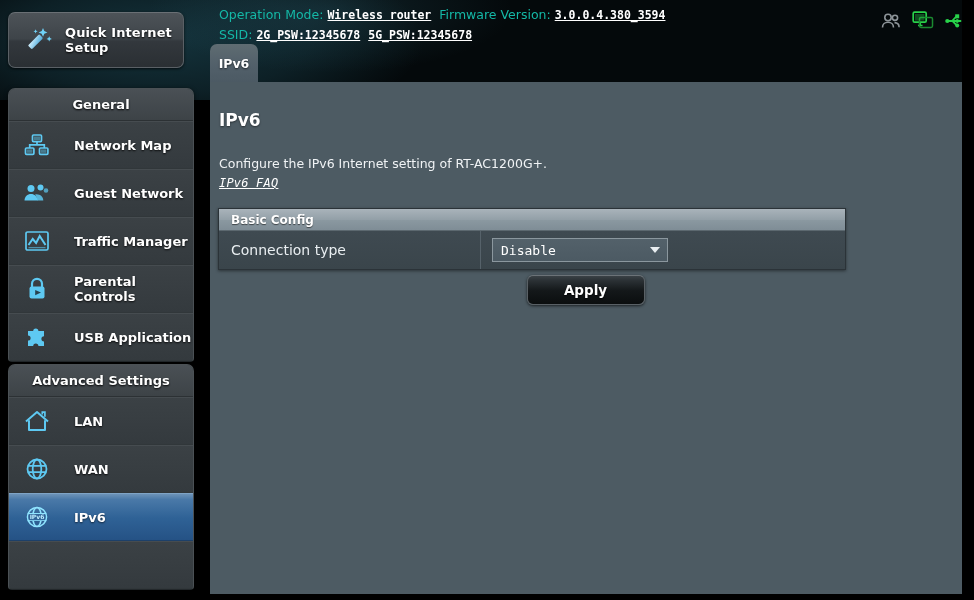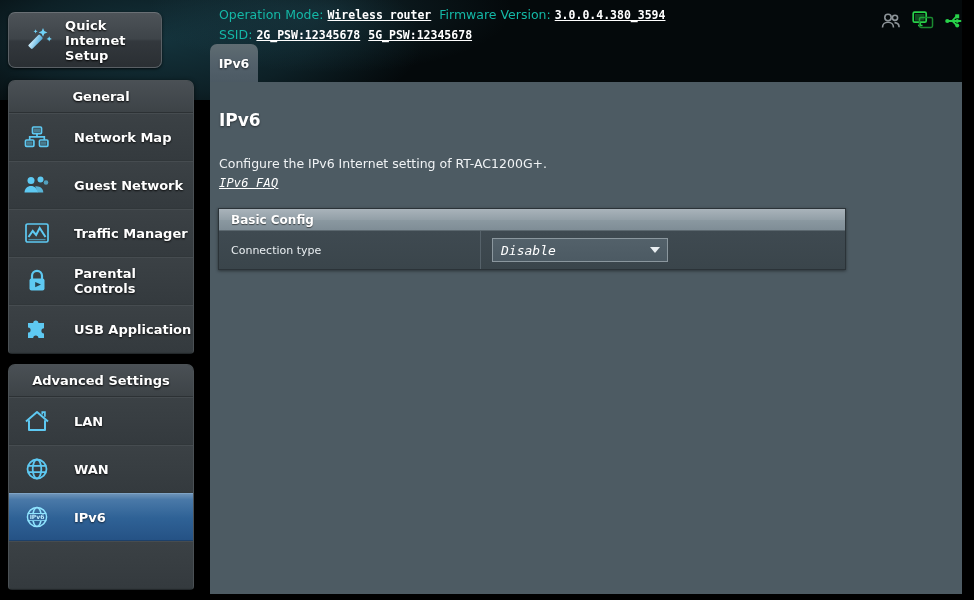--- a/index.html
+++ b/index.html
@@ -20,41 +20,41 @@
   }
   .bg-band:after{
     content:""; position:absolute; left:0; top:0; width:974px; height:100px;
     background: radial-gradient(ellipse 260px 90px at 330px 10px, rgba(60,130,150,.20) 0%, rgba(0,0,0,0) 70%);
   }
 
   
   .sidebar { position: absolute; left: 0; top: 0; width: 210px; height: 600px; z-index: 5; }
 
   .qis {
-    position: absolute; left: 8px; top: 12px; width: 154px; height: 56px;
+    position: absolute; left: 8px; top: 12px; width: 176px; height: 56px;
     border-radius: 7px;
     background: linear-gradient(180deg, #4d5358 0%, #3e4449 48%, #33383d 52%, #2a2f33 100%);
     border: 1px solid #5a6065; border-top-color:#6a7075;
     display: flex; align-items: center; gap: 9px; padding-left: 13px;
     box-shadow: 0 1px 3px rgba(0,0,0,.7);
   }
   .qis-label {
     color: #fff; font-size: 13px; font-weight: bold; line-height: 15px;
     text-shadow: 0 1px 2px #000; letter-spacing:.1px;
   }
 
   .navgroup {
     position: absolute; left: 8px; width: 186px;
     border-radius: 7px 7px 4px 4px;
     background: linear-gradient(180deg,#3c4246 0%, #383e42 100%);
     border: 1px solid #4b5155; border-bottom: 1px solid #23282b;
     overflow: hidden;
     box-shadow: 0 1px 4px rgba(0,0,0,.6);
   }
-  .g-general { top: 80px; }
+  .g-general { top: 88px; }
   .g-advanced { top: 364px; }
 
   .grp-head {
     height: 32px; display: flex; align-items: center; justify-content: center;
     color: #fff; font-size: 13px; font-weight: bold;
     background: linear-gradient(180deg,#4a5055 0%, #3d4347 100%);
     border-bottom: 1px solid #2c3134;
     text-shadow: 0 1px 2px #000;
   }
 
@@ -132,24 +132,24 @@
     background: linear-gradient(180deg,#a9b3ba 0%, #93a0a8 50%, #8b99a1 51%, #7f8d96 100%);
     color: #fff; font-size: 12px; font-weight: bold;
     text-shadow: 0 1px 1px rgba(0,0,0,.55);
     border-bottom: 1px solid #5c686f;
   }
   .row {
     display: flex; align-items: center; height: 38px;
     background: linear-gradient(180deg,#3f4a51 0%, #3a454b 100%);
   }
   .row-label {
-    width: 262px; padding-left: 12px; color: #e9eef1; font-size: 11px;
+    width: 262px; padding-left: 12px; color: #e9eef1; font-size: 14px;
     border-right: 1px solid #56626a; height: 100%; display:flex; align-items:center;
   }
-  .row-field { flex: 1; padding-left: 11px; display: flex; align-items: center; font-style: italic; }
+  .row-field { flex: 1; padding-left: 11px; display: flex; align-items: center; }
 
   .select {
     width: 176px; height: 24px; border: 1px solid #8b979e;
     background: linear-gradient(180deg,#53616a 0%, #4c5a63 100%);
     display: flex; align-items: center; position: relative;
     padding-left: 8px;
   }
   .select-value {
     color: #ffffff; font-size: 13px;
     font-family: "DejaVu Sans Mono", "Liberation Mono", monospace;
@@ -390,17 +390,22 @@
         <div class="row-label">Connection type</div>
         <div class="row-field">
           <div class="select">
             <span class="select-value">Disable</span>
             <span class="caret"></span>
           </div>
         </div>
       </div>
     </div>
 
+    <div class="apply-wrap">
+      <div class="apply-btn">
+        <span>Apply</span>
+      </div>
+    </div>
   </div>
 
   <div class="right-edge"></div>
   <div class="bottom-edge"></div>
 </div>
 
 </body></html>

